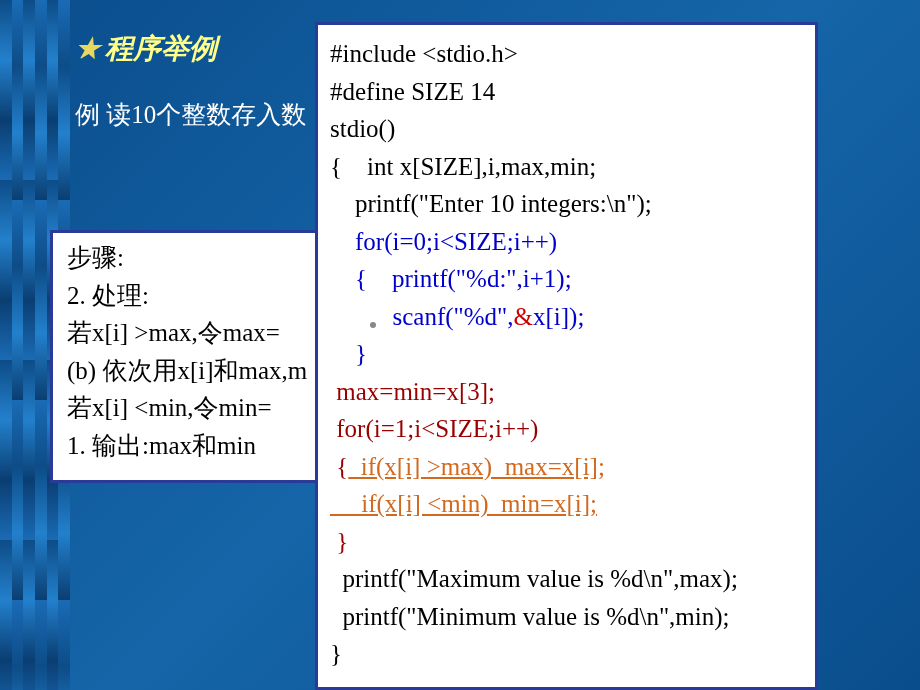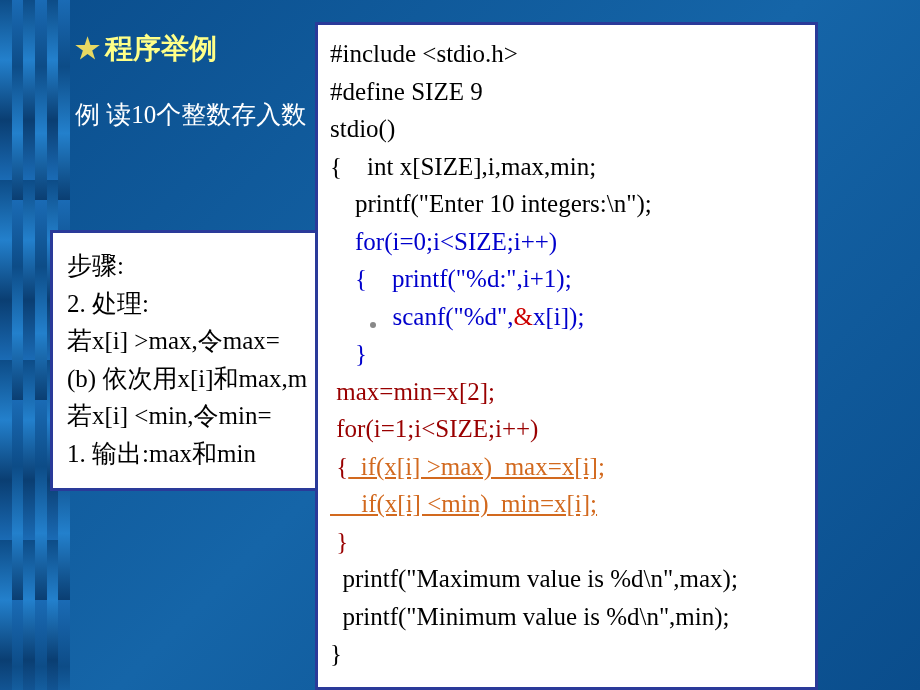--- a/index.html
+++ b/index.html
@@ -33,20 +33,21 @@
       background: linear-gradient(180deg, #0d4c87, #2380cc, #0a3e72, #1a6bb5);
       background-size: 100% 180px;
     }
     .section-title {
       position: absolute;
       top: 30px;
       left: 75px;
       color: #ffff88;
       font-size: 28px;
       font-weight: bold;
+      font-style: italic;
       z-index: 5;
     }
     .star {
       color: #e8d862;
       margin-right: 5px;
     }
     .example-text {
       position: absolute;
       top: 98px;
       left: 75px;
@@ -55,21 +56,21 @@
       z-index: 3;
       font-family: Liberation Serif, serif;
     }
     .steps-box {
       position: absolute;
       top: 230px;
       left: 50px;
       width: 330px;
       background: #fff;
       border: 3px solid #2a3a99;
-      padding: 14px 14px 16px 14px;
+      padding: 6px 14px 16px 14px;
       z-index: 2;
     }
     .steps-box .line {
       color: #000;
       font-size: 25px;
       line-height: 1.5;
       white-space: nowrap;
     }
     .code-box {
       position: absolute;
@@ -125,29 +126,29 @@
   <div class="line">步骤:</div>
   <div class="line">2. 处理:</div>
   <div class="line">      若x[i] &gt;max,令max=</div>
   <div class="line">(b) 依次用x[i]和max,m</div>
   <div class="line">      若x[i] &lt;min,令min=</div>
   <div class="line">1. 输出:max和min</div>
 </div>
 
 <div class="code-box">
   <div class="codeline c-black">#include &lt;stdio.h&gt;</div>
-  <div class="codeline c-black">#define SIZE 9</div>
+  <div class="codeline c-black">#define SIZE 14</div>
   <div class="codeline c-black">stdio()</div>
   <div class="codeline c-black">{    int x[SIZE],i,max,min;</div>
   <div class="codeline c-black">    printf("Enter 10 integers:\n");</div>
   <div class="codeline c-blue">    for(i=0;i&lt;SIZE;i++)</div>
   <div class="codeline c-blue">    {    printf("%d:",i+1);</div>
   <div class="codeline"><span class="c-blue">          scanf("%d",</span><span class="c-red">&amp;</span><span class="c-blue">x[i]);</span></div>
   <div class="codeline c-blue">    }</div>
-  <div class="codeline c-darkred"> max=min=x[2];</div>
+  <div class="codeline c-darkred"> max=min=x[3];</div>
   <div class="codeline c-darkred"> for(i=1;i&lt;SIZE;i++)</div>
   <div class="codeline"><span class="c-darkred"> {</span><span class="c-coral">  if(x[i] &gt;max)  max=x[i];</span></div>
   <div class="codeline c-coral">     if(x[i] &lt;min)  min=x[i];</div>
   <div class="codeline c-darkred"> }</div>
   <div class="codeline c-black">  printf("Maximum value is %d\n",max);</div>
   <div class="codeline c-black">  printf("Minimum value is %d\n",min);</div>
   <div class="codeline c-black">}</div>
 </div>
 
 <div class="marker"></div>

